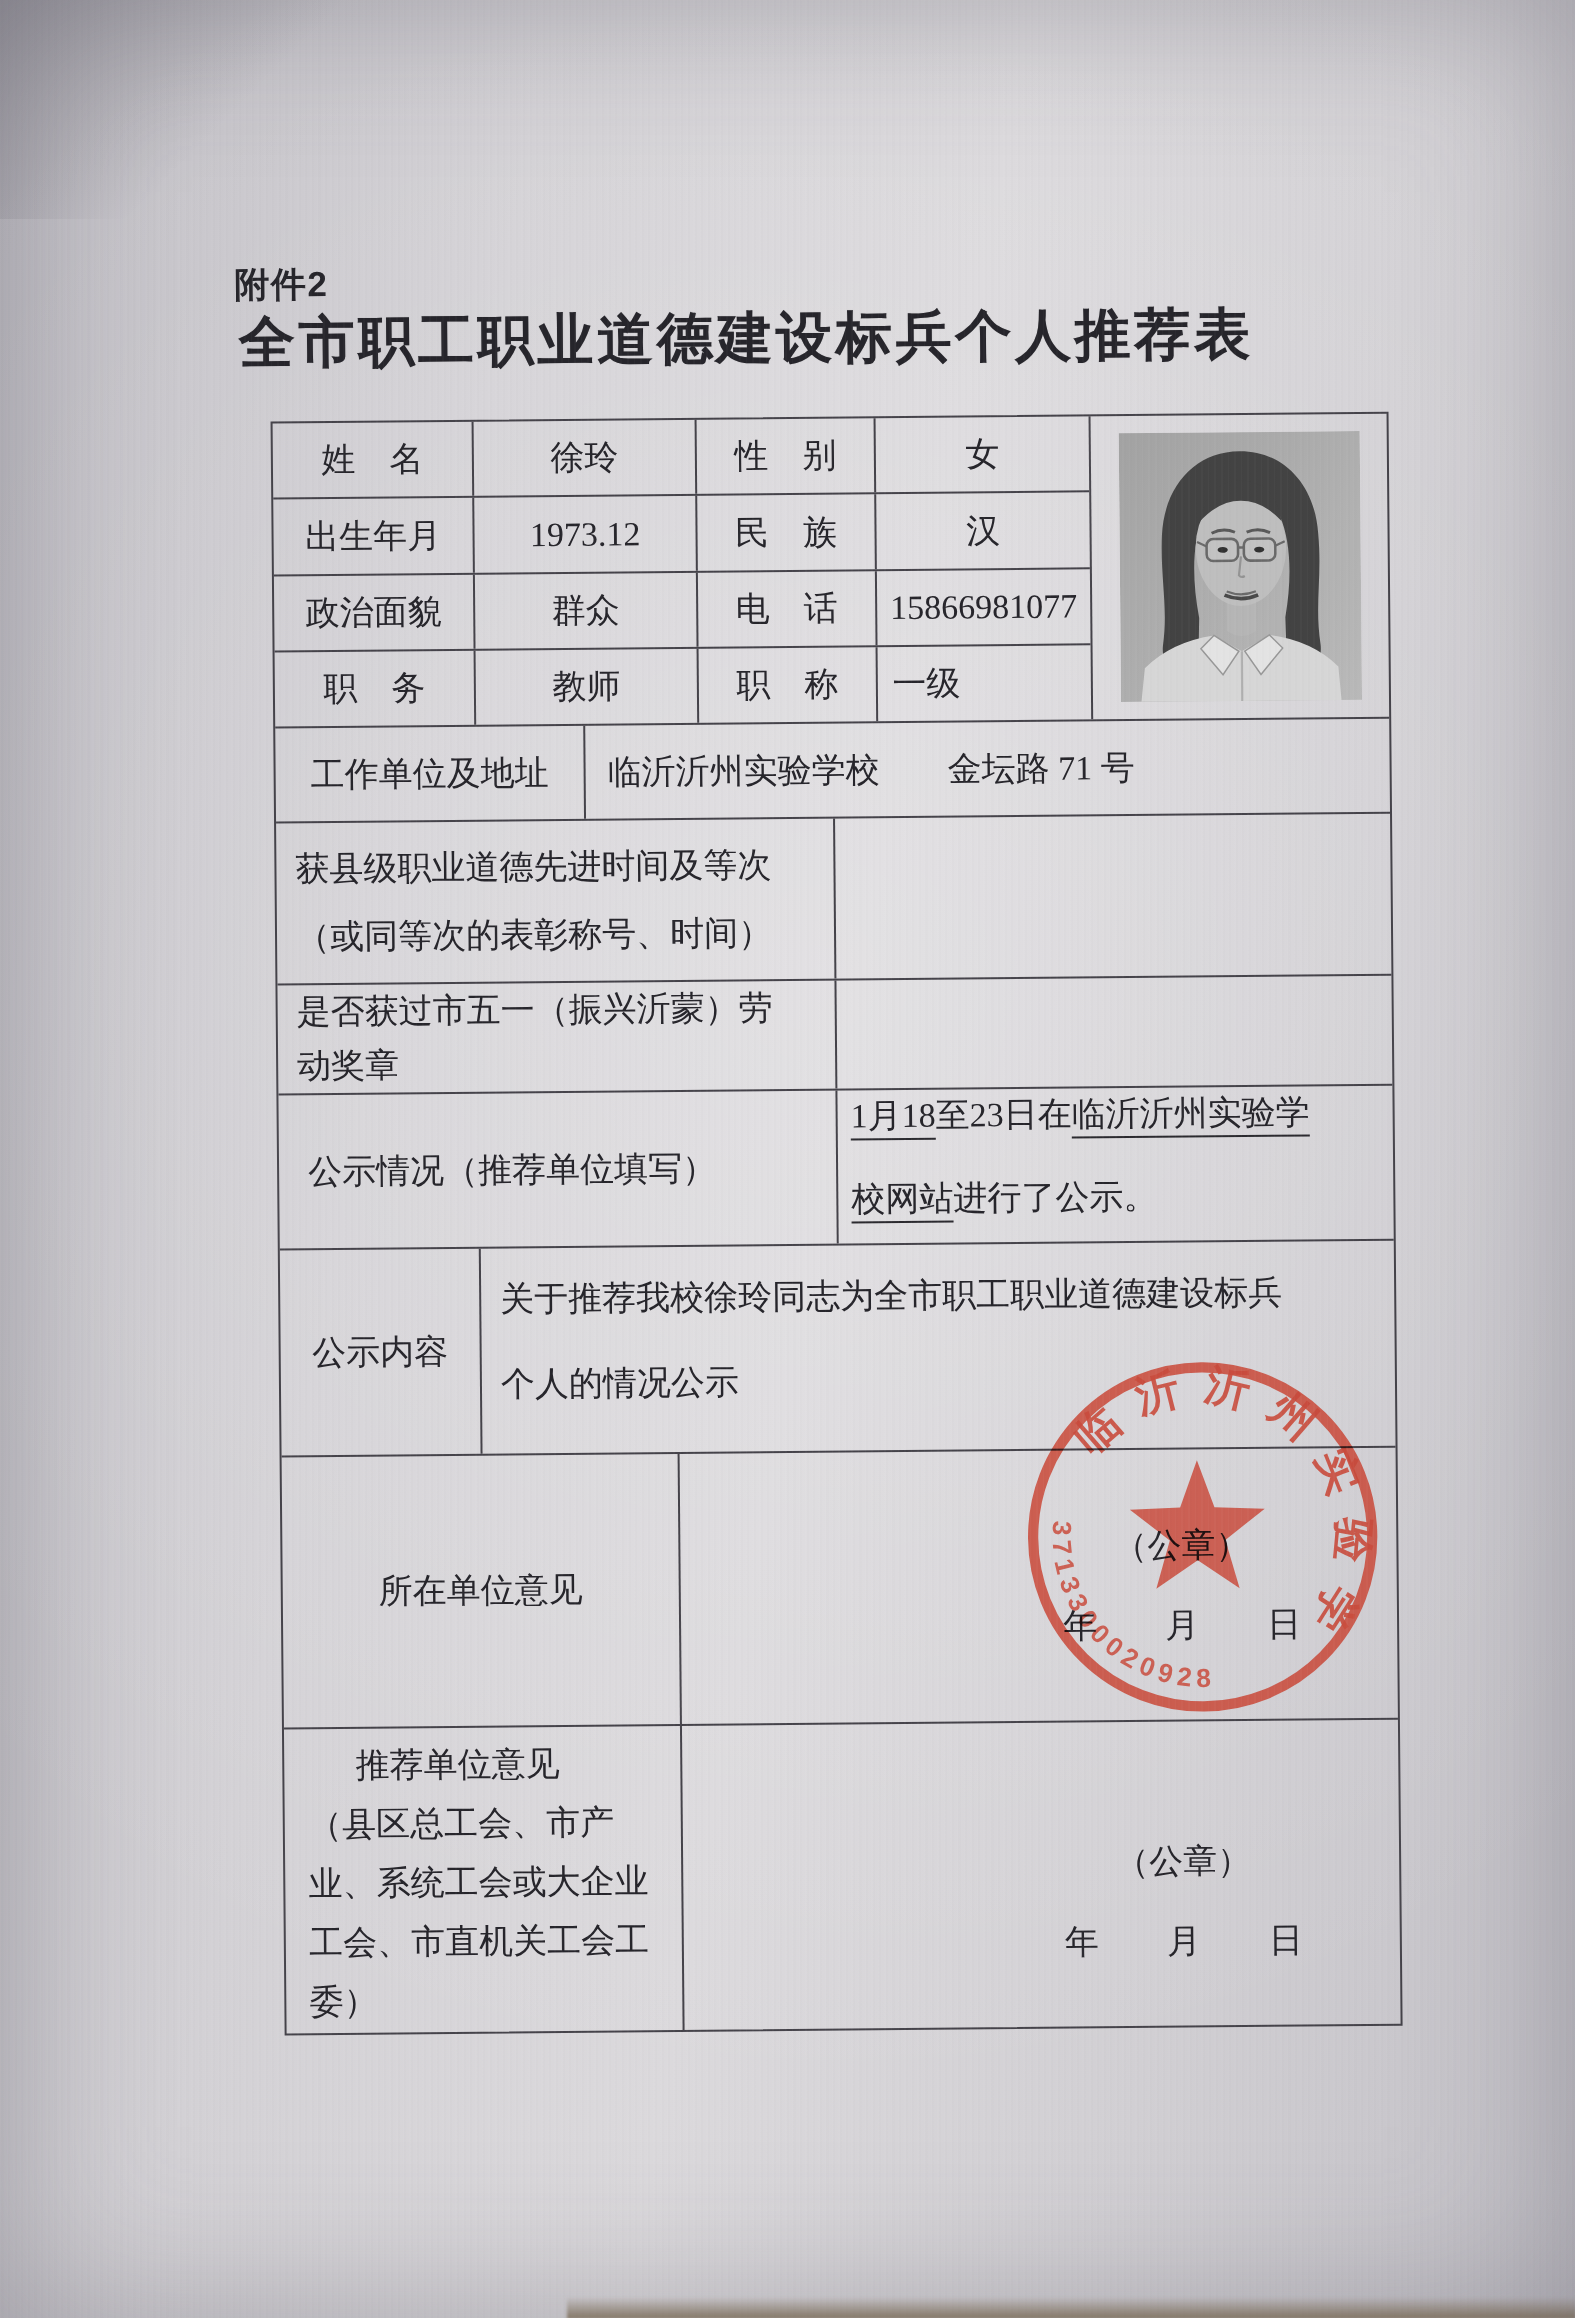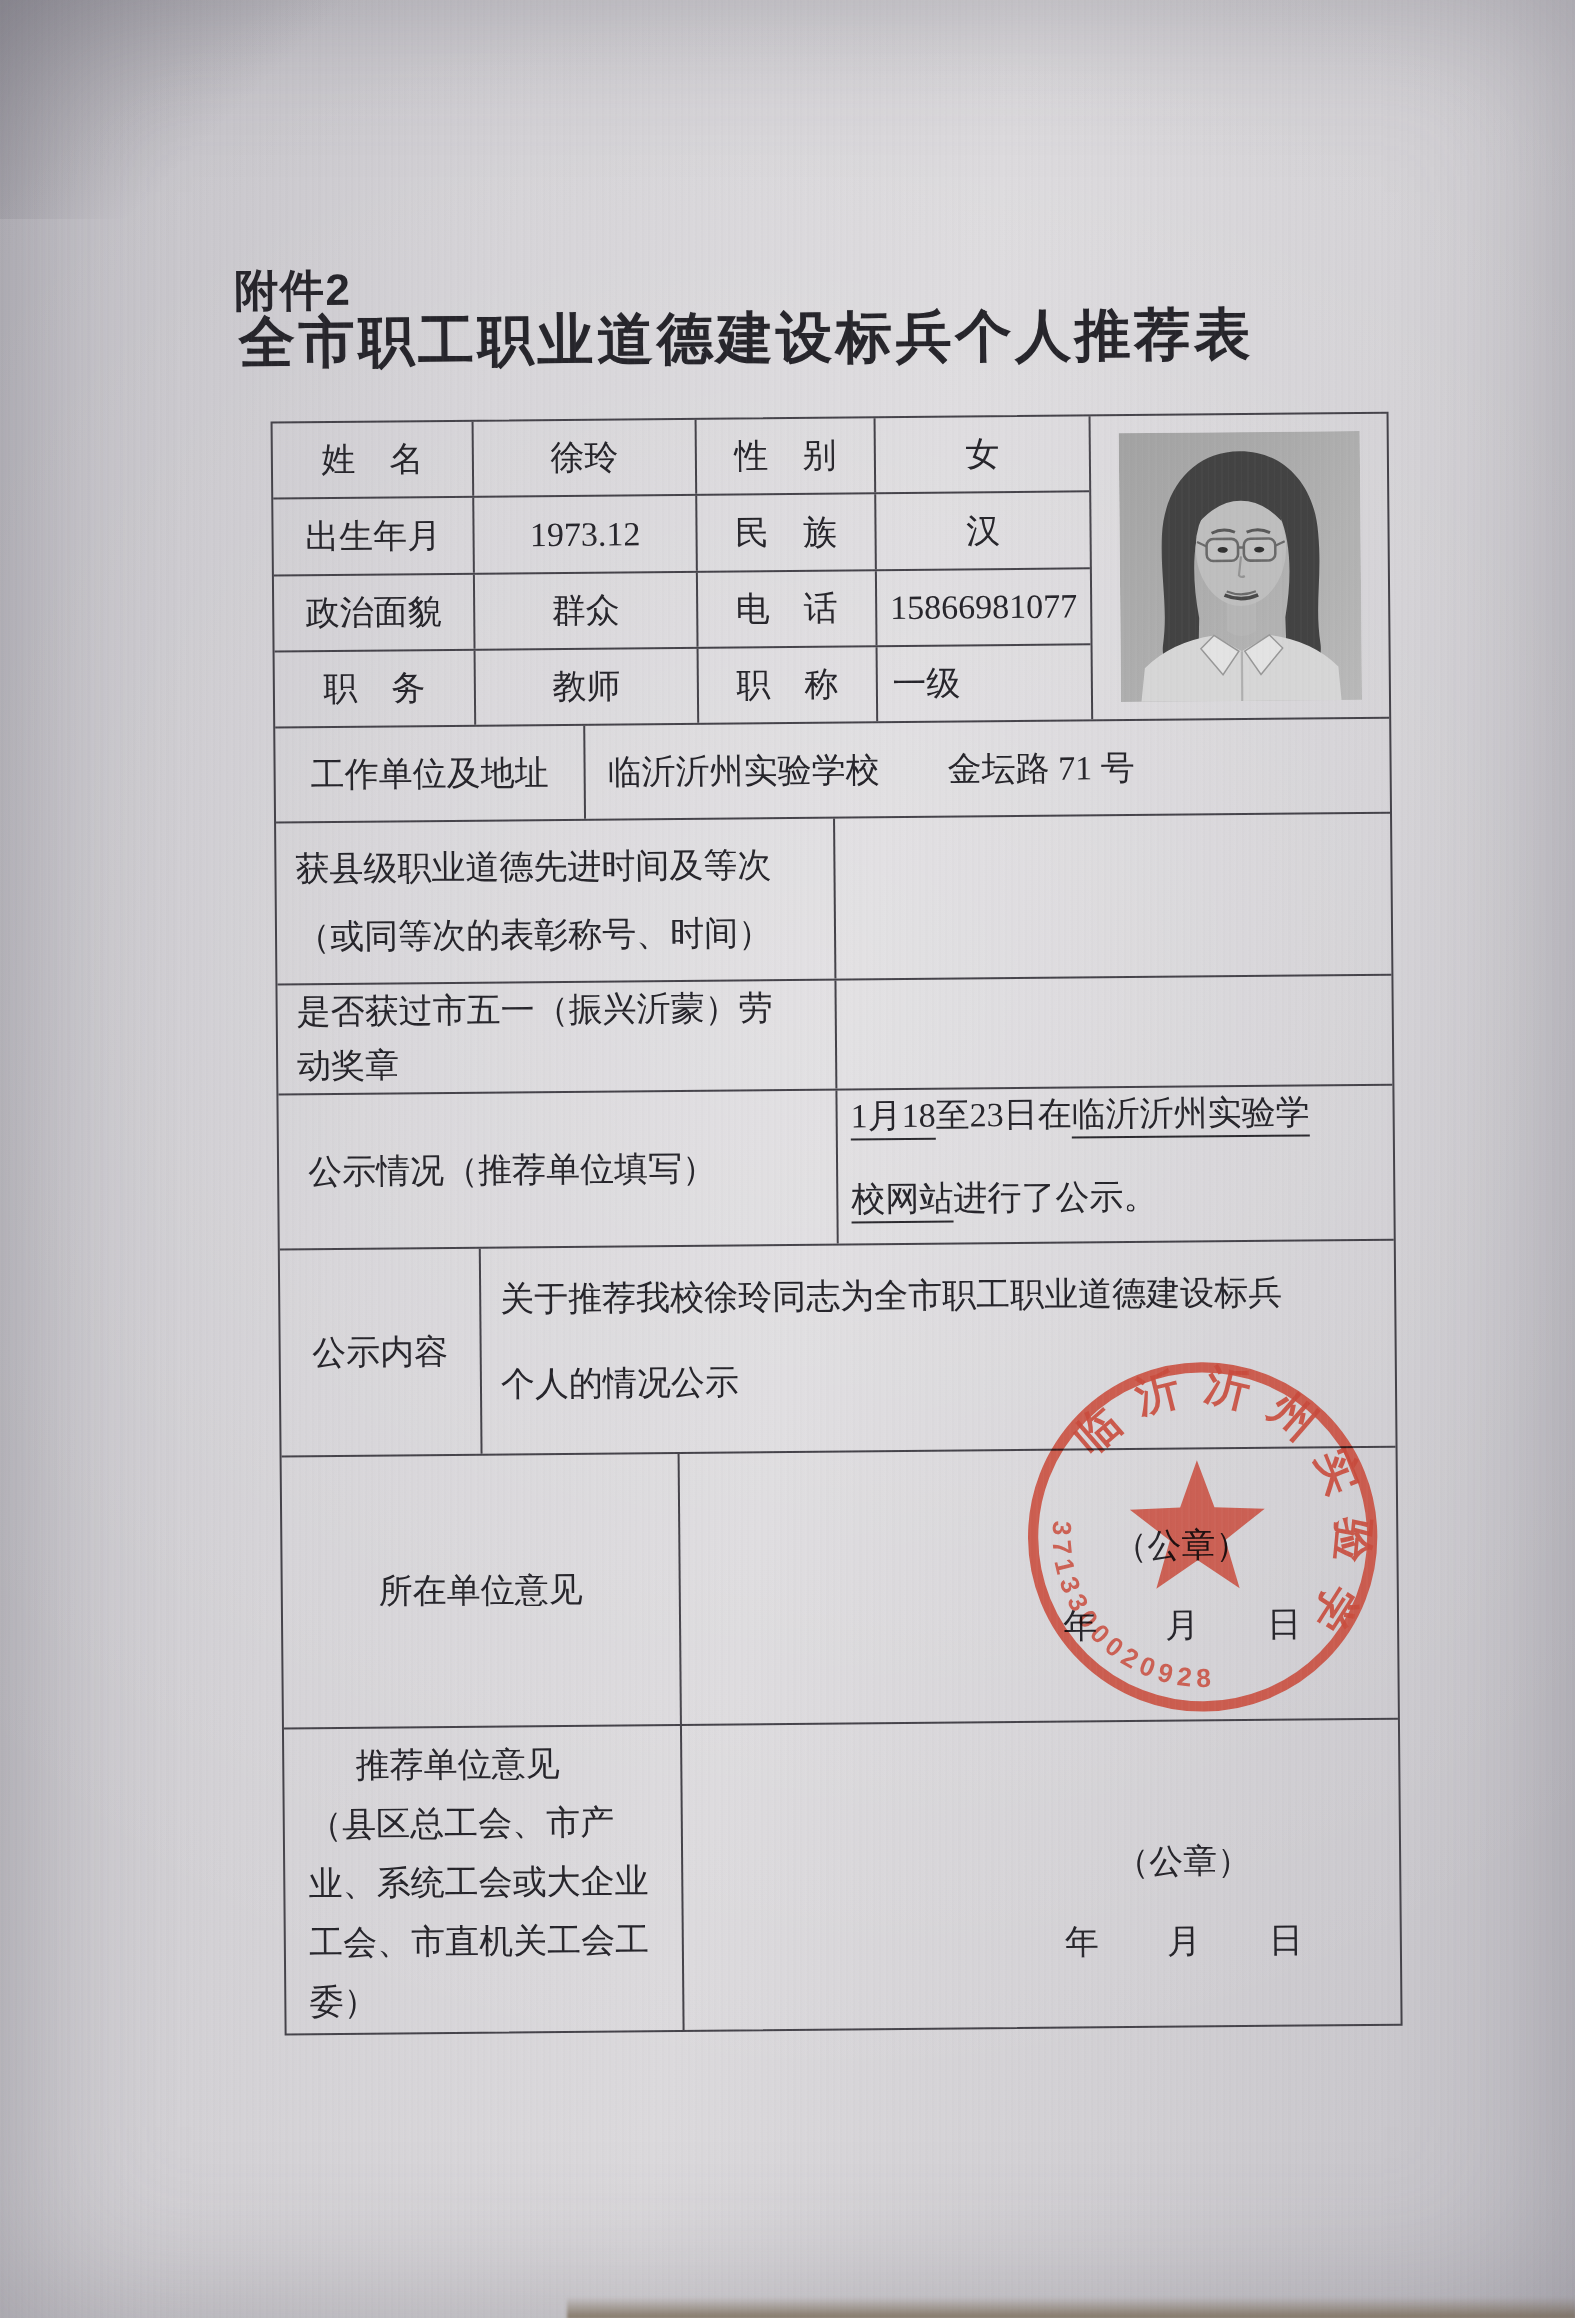--- a/index.html
+++ b/index.html
@@ -34,21 +34,21 @@
   .bottom-edge{
     position:absolute;bottom:0;left:36%;right:0;height:22px;pointer-events:none;
     background:linear-gradient(to bottom, rgba(130,112,84,0), rgba(130,112,84,0.85));
     filter:blur(1.5px);
   }
   .content{position:absolute;inset:0;transform:rotate(-0.5deg);transform-origin:50% 45%;}
 
   .attachment{
     position:absolute;left:241px;top:257px;
     font-family:"Liberation Sans","DejaVu Sans",sans-serif;
-    font-weight:bold;font-size:44px;letter-spacing:1.5px;
+    font-weight:bold;font-size:35px;letter-spacing:1.5px;
   }
   .doc-title{
     position:absolute;left:219px;top:301px;width:1067px;
     text-align:center;
     font-family:"Liberation Sans","DejaVu Sans",sans-serif;
     font-weight:bold;font-size:56px;letter-spacing:3.7px;
     text-shadow:0 0 0.7px rgba(0,0,0,0.35);
   }
 
   .tbl{

